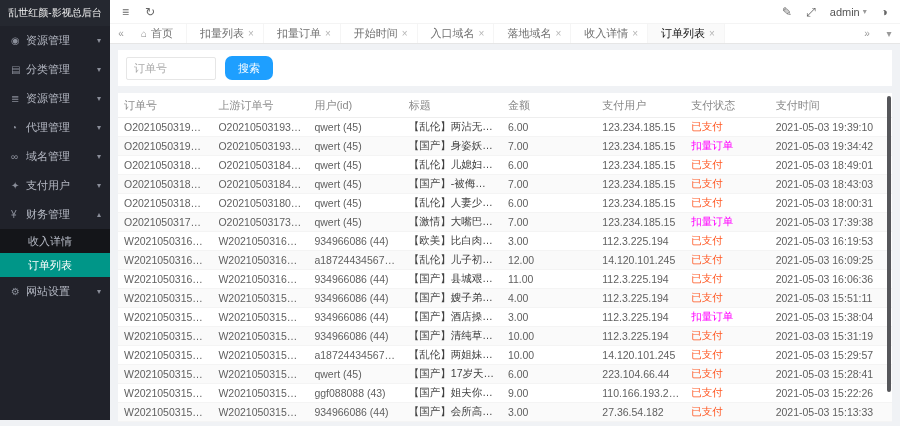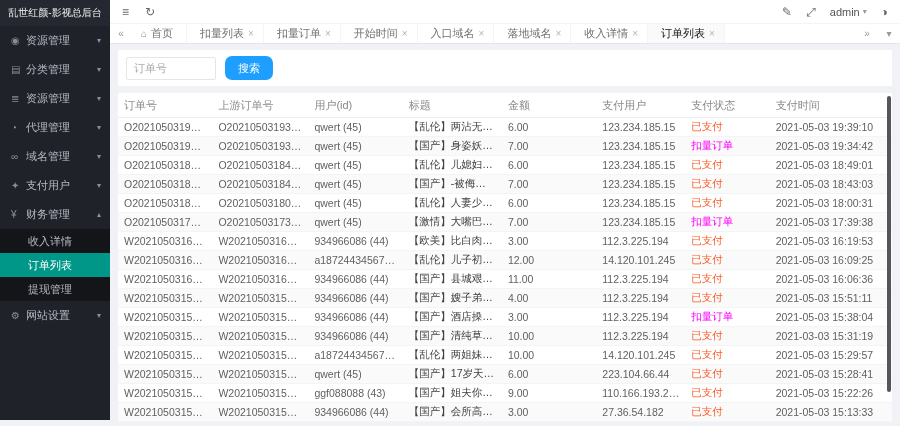--- a/index.html
+++ b/index.html
@@ -111,23 +111,20 @@
       <div class="submenu">
 
           <div class="submenu-item">
             <span>收入详情</span>
           </div>
 
           <div class="submenu-item active">
             <span>订单列表</span>
           </div>
 
-          <div class="submenu-item">
-            <span>提现管理</span>
-          </div>
 
       </div>
 
         <div class="menu-item">
           <span class="mi-icon">⚙</span>
           <span class="mi-label">网站设置</span>
           <span class="mi-caret">▾</span>
         </div>
 
     </nav>

